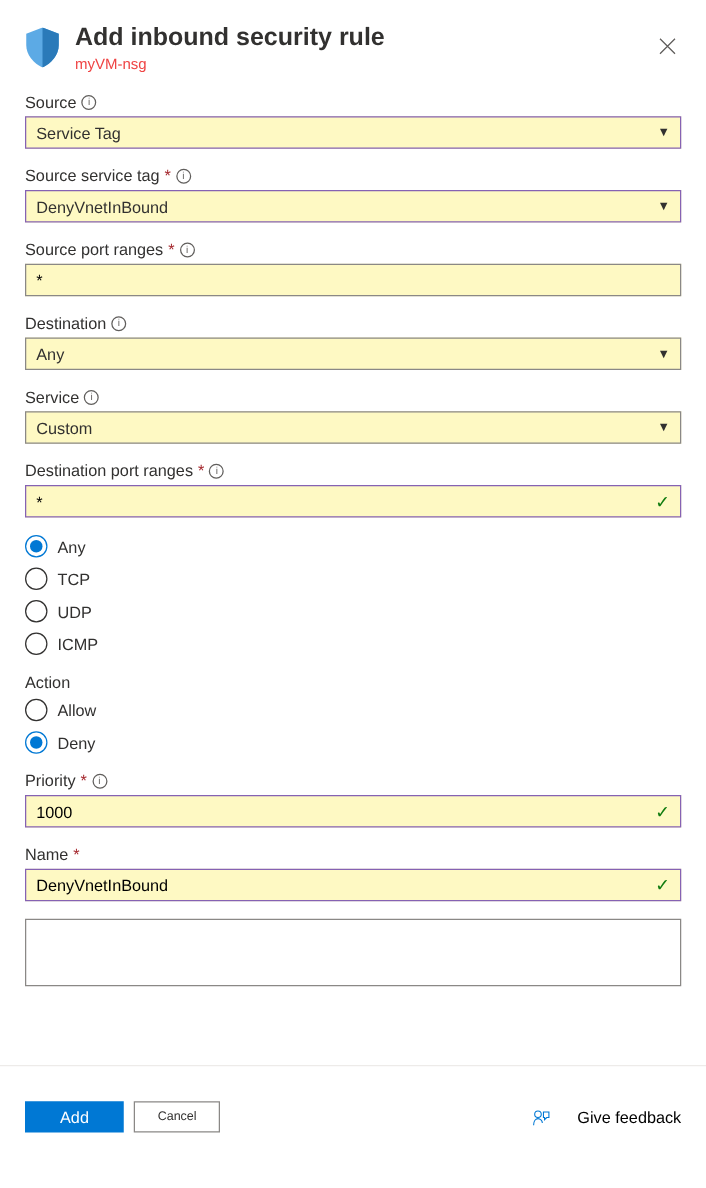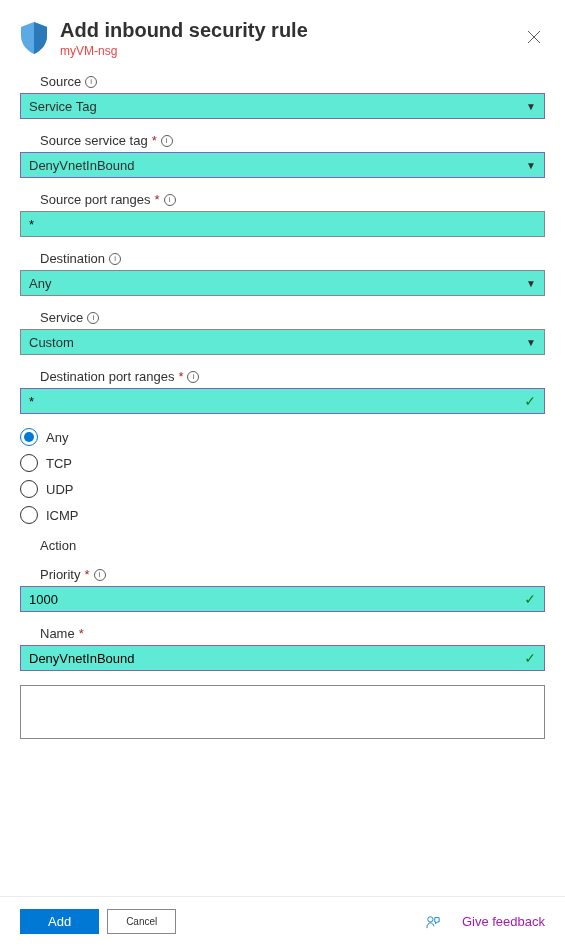--- a/index.html
+++ b/index.html
@@ -14,30 +14,30 @@
     position: relative;
   }
   .panel { padding: 18px 20px 0 20px; }
   .header { display: flex; align-items: center; gap: 12px; margin-bottom: 16px; }
   .shield { flex: 0 0 28px; margin-top: 2px; }
   .header-text { flex: 1; }
   .title { font-size: 20px; font-weight: 600; line-height: 1.2; }
   .subtitle { font-size: 12px; color: #ef4444; margin-top: 2px; }
   .close-btn { cursor: pointer; padding: 4px; color: #605e5c; }
   .field { margin-bottom: 14px; }
-  .label-row { display: flex; align-items: center; gap: 4px; margin-bottom: 4px; font-size: 13px; margin-left: 20px; }
+  .label-row { display: flex; align-items: center; gap: 4px; margin-bottom: 4px; font-size: 13px; }
   .req { color: #a4262c; }
   .info-icon { width: 12px; height: 12px; border: 1px solid #605e5c; border-radius: 50%; display: inline-flex; align-items: center; justify-content: center; font-size: 8px; color: #605e5c; line-height: 1; }
   .select, .textbox {
     width: 100%;
     height: 26px;
     border: 1px solid #8a8886;
     padding: 0 8px;
     font-size: 13px;
-    background: #5eead4;
+    background: #fef9c3;
     display: flex;
     align-items: center;
     justify-content: space-between;
     cursor: pointer;
   }
   .select.purple, .textbox.purple { border-color: #8562b3; }
   .textbox { cursor: text; }
   .textbox input { border: none; outline: none; width: 100%; font-size: 13px; font-family: inherit; padding: 0; background: transparent; }
   .chevron { font-size: 10px; color: #323130; }
   .check { color: #107c10; font-size: 14px; }
@@ -48,36 +48,36 @@
     display: inline-flex; align-items: center; justify-content: center;
     flex: 0 0 18px;
   }
   .radio.selected { border-color: #0078d4; }
   .radio.selected::after { content: ""; width: 10px; height: 10px; background: #0078d4; border-radius: 50%; }
   .textarea {
     width: 100%; height: 54px; border: 1px solid #8a8886; resize: none;
     font-family: inherit; font-size: 13px; padding: 4px 8px;
   }
   .footer {
-    position: absolute; bottom: 4px; left: 0; right: 0;
+    position: absolute; bottom: 16px; left: 0; right: 0;
     border-top: 1px solid #edebe9;
-    padding: 12px 20px;
+    padding: 28px 20px;
     display: flex; align-items: center; justify-content: space-between;
     background: #fff;
   }
   .footer-left { display: flex; gap: 8px; }
   .btn-primary {
     background: #0078d4; color: #fff; border: none;
     padding: 5px 28px; font-size: 13px; cursor: pointer; font-family: inherit;
   }
   .btn-secondary {
     background: #fff; color: #323130; border: 1px solid #8a8886;
     padding: 4px 18px; font-size: 10px; cursor: pointer; font-family: inherit;
   }
-  .feedback { color: #a21caf; font-size: 13px; cursor: pointer; display: flex; align-items: center; gap: 22px; }
+  .feedback { color: #000000; font-size: 13px; cursor: pointer; display: flex; align-items: center; gap: 22px; }
 </style>
 </head>
 <body>
 
 <div class="panel">
   <div class="header">
     <div class="shield">
       <svg width="28" height="32" viewBox="0 0 28 32">
         <path d="M14 0 L27 5 V14 C27 22 21 29 14 32 C7 29 1 22 1 14 V5 Z" fill="#5caae5"></path>
         <path d="M14 0 L27 5 V14 C27 22 21 29 14 32 V0 Z" fill="#2a7ab9"></path>
@@ -180,20 +180,30 @@
         <span class="radio"></span>
         <span>ICMP</span>
       </div>
     </div>
   </div>
 
   <div class="field">
     <div class="label-row">
       <span>Action</span>
     </div>
+    <div class="radio-group">
+      <div class="radio-row">
+        <span class="radio"></span>
+        <span>Allow</span>
+      </div>
+      <div class="radio-row">
+        <span class="radio selected"></span>
+        <span>Deny</span>
+      </div>
+    </div>
   </div>
 
   <div class="field">
     <div class="label-row">
       <span>Priority</span>
       <span class="req">*</span>
       <span class="info-icon">i</span>
     </div>
     <div class="textbox purple">
       <input value="1000" style="">

